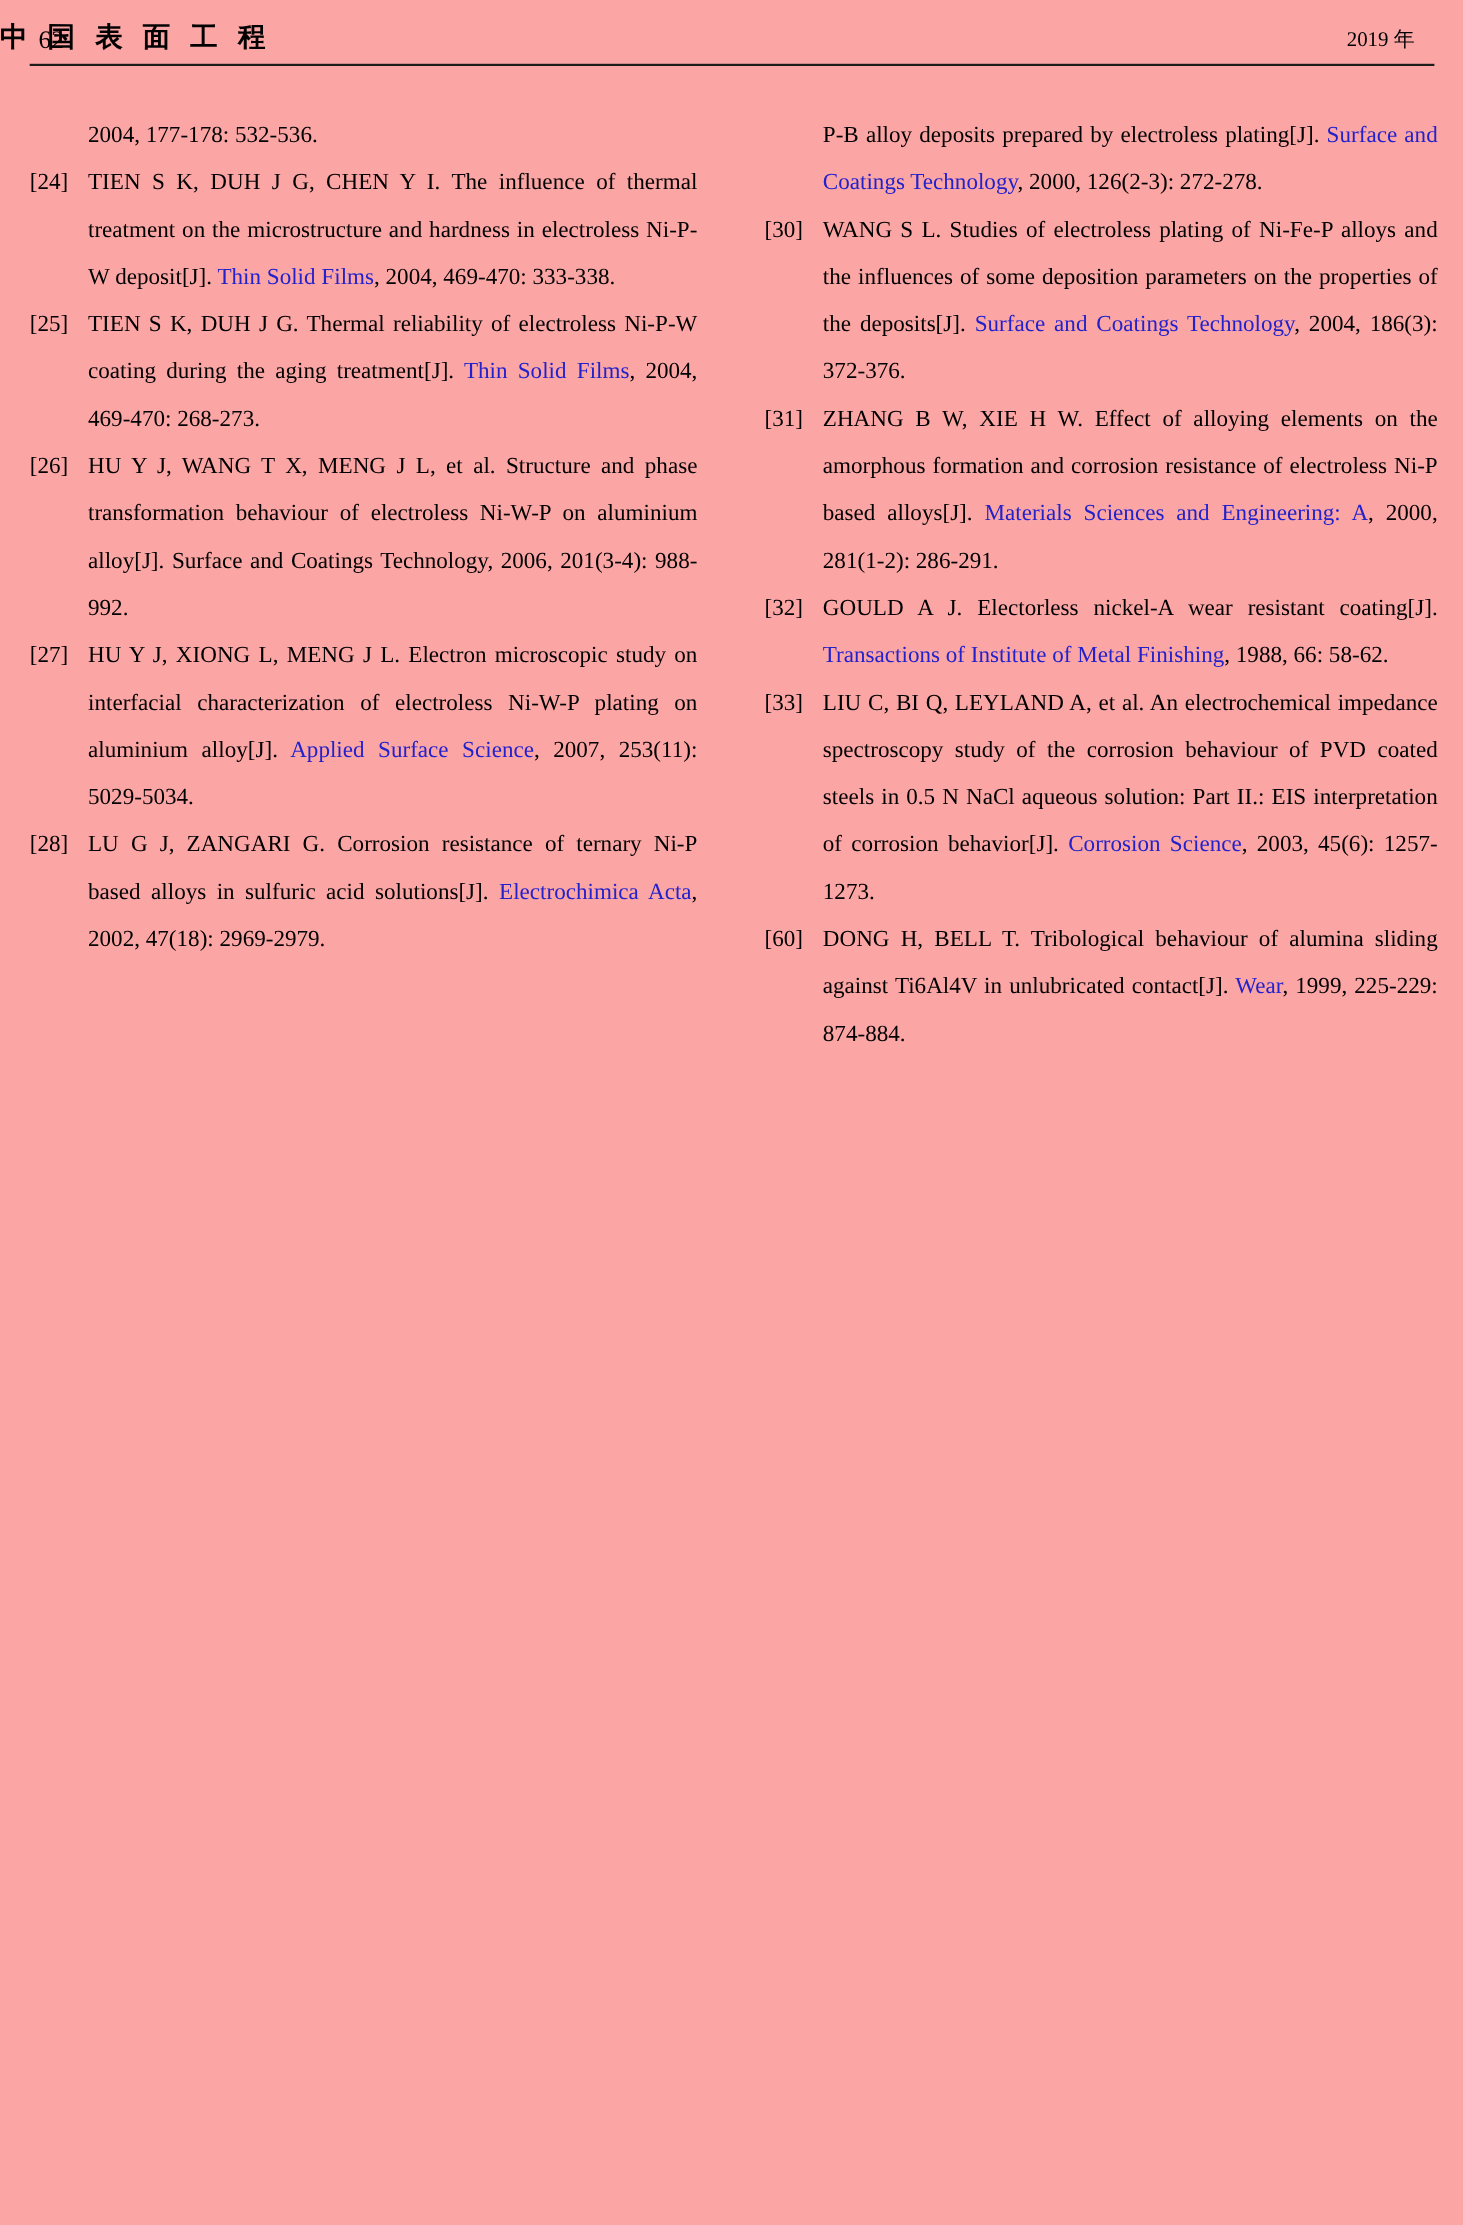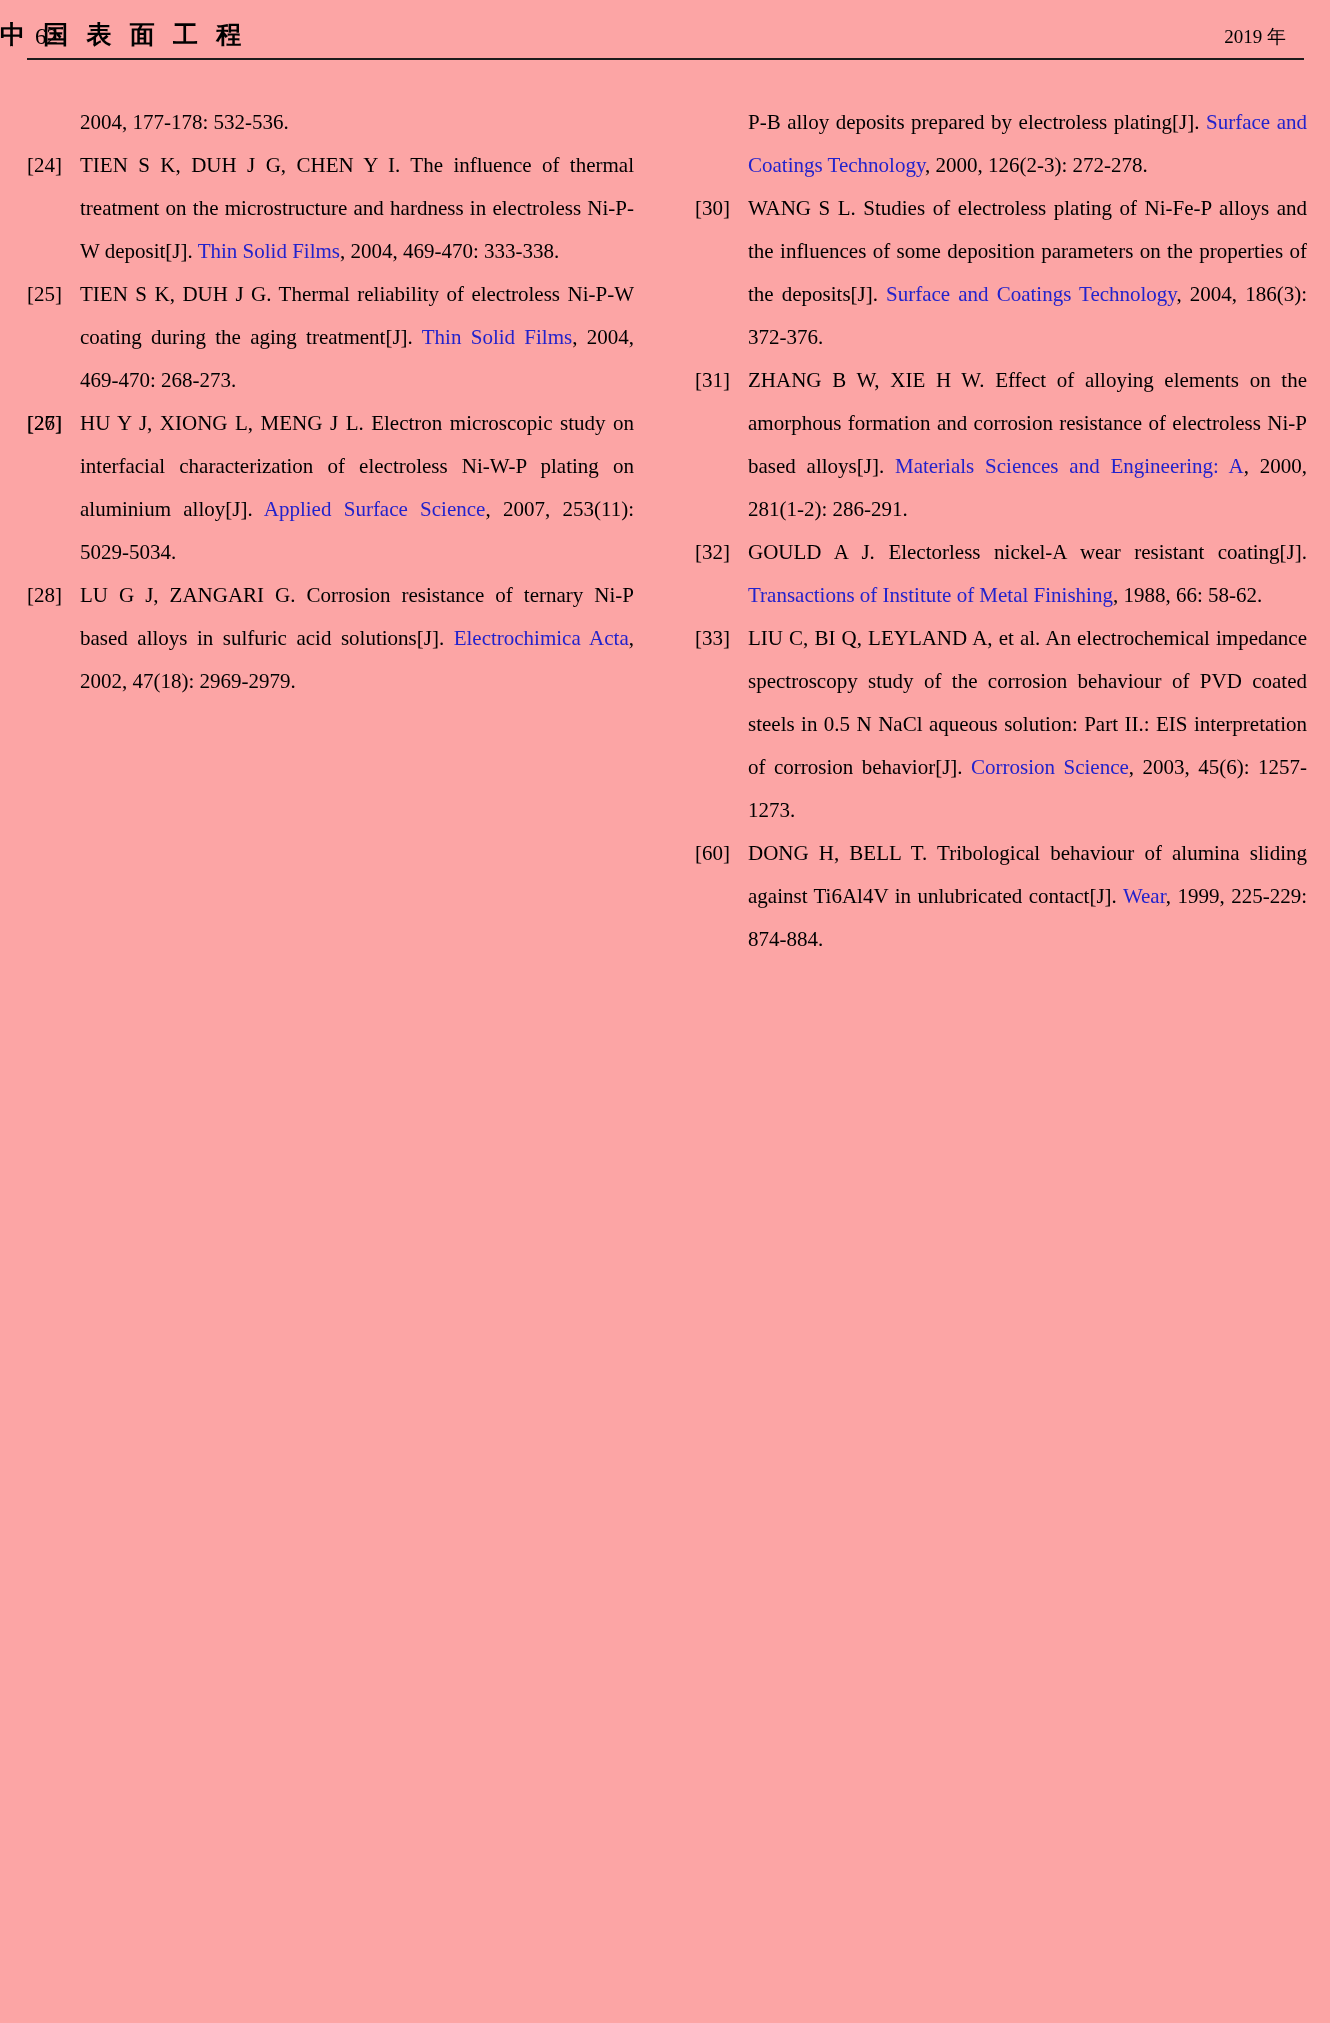--- a/index.html
+++ b/index.html
@@ -76,21 +76,21 @@
 <div class="page">
   <span class="pagenum">62</span>
   <span class="jtitle">中 国 表 面 工 程</span>
   <span class="year">2019 年</span>
   <div class="rule"></div>
 
   <div class="col col-left" id="col-left">
       <div class="ref"><span class="seg">2004, 177-178: 532-536.</span></div>
       <div class="ref"><span class="num">[24]</span><span class="seg">TIEN S K, DUH J G, CHEN Y I. The influence of thermal treatment on the microstructure and hardness in electroless Ni-P-W deposit[J]. </span><span class="seg link">Thin Solid Films</span><span class="seg">, 2004, 469-470: 333-338.</span></div>
       <div class="ref"><span class="num">[25]</span><span class="seg">TIEN S K, DUH J G. Thermal reliability of electroless Ni-P-W coating during the aging treatment[J]. </span><span class="seg link">Thin Solid Films</span><span class="seg">, 2004, 469-470: 268-273.</span></div>
-      <div class="ref"><span class="num">[26]</span></div>
+      <div class="ref"><span class="num">[26]</span><span class="seg">HU Y J, WANG T X, MENG J L, et al. Structure and phase transformation behaviour of electroless Ni-W-P on alumini­um alloy[J]. Surface and Coatings Technology, 2006, 201(3-4): 988-992.</span></div>
       <div class="ref"><span class="num">[27]</span><span class="seg">HU Y J, XIONG L, MENG J L. Electron microscopic study on interfacial characterization of electroless Ni-W-P plating on aluminium alloy[J]. </span><span class="seg link">Applied Surface Science</span><span class="seg">, 2007, 253(11): 5029-5034.</span></div>
       <div class="ref"><span class="num">[28]</span><span class="seg">LU G J, ZANGARI G. Corrosion resistance of ternary Ni-P based alloys in sulfuric acid solutions[J]. </span><span class="seg link">Electrochimica Acta</span><span class="seg">, 2002, 47(18): 2969-2979.</span></div>
     </div>
   <div class="col col-right" id="col-right">
       <div class="ref"><span class="seg">P-B alloy deposits prepared by electroless plating[J]. </span><span class="seg link">Sur­face and Coatings Technology</span><span class="seg">, 2000, 126(2-3): 272-278.</span></div>
       <div class="ref"><span class="num">[30]</span><span class="seg">WANG S L. Studies of electroless plating of Ni-Fe-P alloys and the influences of some deposition parameters on the properties of the deposits[J]. </span><span class="seg link">Surface and Coatings Techno­logy</span><span class="seg">, 2004, 186(3): 372-376.</span></div>
       <div class="ref"><span class="num">[31]</span><span class="seg">ZHANG B W, XIE H W. Effect of alloying elements on the amorphous formation and corrosion resistance of electroless Ni-P based alloys[J]. </span><span class="seg link">Materials Sciences and Engineering: A</span><span class="seg">, 2000, 281(1-2): 286-291.</span></div>
       <div class="ref"><span class="num">[32]</span><span class="seg">GOULD A J. Electorless nickel-A wear resistant coating[J]. </span><span class="seg link">Transactions of Institute of Metal Finishing</span><span class="seg">, 1988, 66: 58-62.</span></div>
       <div class="ref"><span class="num">[33]</span><span class="seg">LIU C, BI Q, LEYLAND A, et al. An electrochemical im­pedance spectroscopy study of the corrosion behaviour of PVD coated steels in 0.5 N NaCl aqueous solution: Part II.: EIS interpretation of corrosion behavior[J]. </span><span class="seg link">Corrosion Sci­ence</span><span class="seg">, 2003, 45(6): 1257-1273.</span></div>
       <div class="ref"><span class="num">[60]</span><span class="seg">DONG H, BELL T. Tribological behaviour of alumina slid­ing against Ti6Al4V in unlubricated contact[J]. </span><span class="seg link">Wear</span><span class="seg">, 1999, 225-229: 874-884.</span></div>

